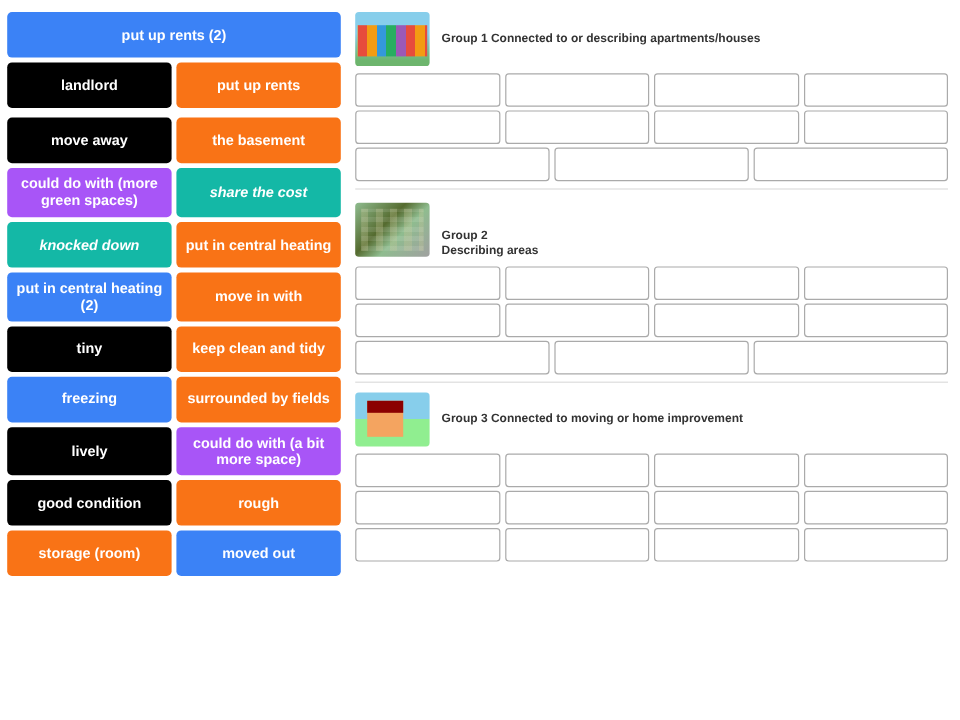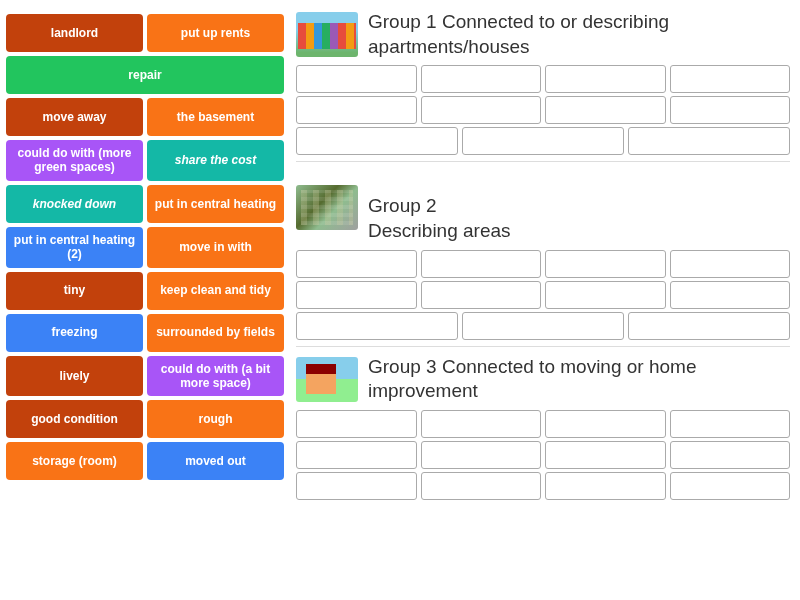--- a/index.html
+++ b/index.html
@@ -40,21 +40,21 @@
       cursor: grab;
       display: flex;
       align-items: center;
       justify-content: center;
       min-height: 38px;
       line-height: 1.2;
     }
 
     .blue { background-color: #3b82f6; }
     .green { background-color: #22c55e; }
-    .red { background-color: #c2410c; }
+    .red { background-color: #000000; }
     .orange { background-color: #f97316; }
     .purple { background-color: #a855f7; }
     .teal { background-color: #14b8a6; font-style: italic; }
 
     
     #right-panel {
       flex: 1;
       padding: 10px 10px 10px 6px;
       display: flex;
       flex-direction: column;
@@ -143,22 +143,22 @@
       position: absolute;
       bottom: 8px;
       left: 10px;
       width: 30px;
       height: 20px;
       background: #f4a460;
       border-top: 10px solid #8b0000;
     }
 
     .group-title {
-      font-size: 19px;
-      font-weight: normal;
+      font-size: 10px;
+      font-weight: bold;
       color: #333;
       line-height: 1.3;
     }
 
     .drop-grid {
       display: flex;
       flex-direction: column;
       gap: 3px;
     }
 
@@ -180,27 +180,27 @@
       border: none;
       border-top: 1px solid #ddd;
       margin: 2px 0;
     }
   </style>
 </head>
 <body>
 
 <div id="left-panel">
     <div class="word-row">
+      <div class="word-tile blue" draggable="true">put up rents (2)</div>
     </div>
     <div class="word-row">
       <div class="word-tile red" draggable="true">landlord</div>
       <div class="word-tile orange" draggable="true">put up rents</div>
     </div>
     <div class="word-row">
-      <div class="word-tile green" draggable="true">repair</div>
     </div>
     <div class="word-row">
       <div class="word-tile red" draggable="true">move away</div>
       <div class="word-tile orange" draggable="true">the basement</div>
     </div>
     <div class="word-row">
       <div class="word-tile purple" draggable="true">could do with (more green spaces)</div>
       <div class="word-tile teal" draggable="true">share the cost</div>
     </div>
     <div class="word-row">

